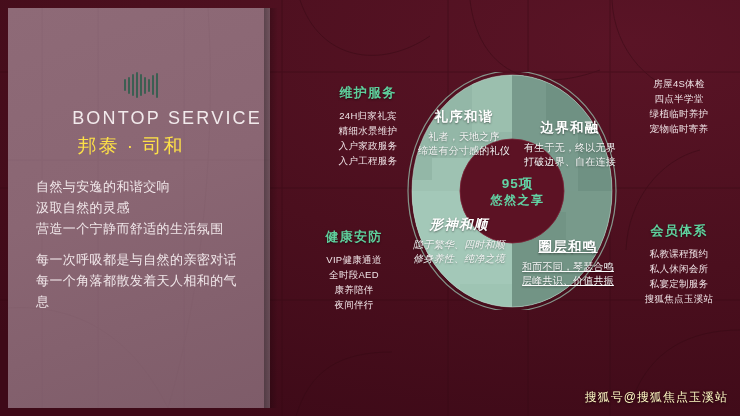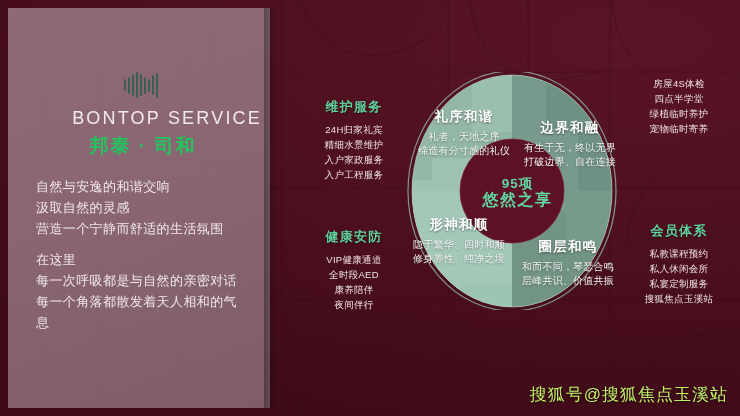--- a/index.html
+++ b/index.html
@@ -40,21 +40,21 @@
     display:flex;align-items:center;justify-content:center;gap:2px;
   }
   .logo-mark i{display:block;width:2px;background:#3c5f52;border-radius:1px;}
 
   .brand-en{
     position:absolute;left:0;top:108px;width:262px;text-align:right;
     color:#f2eaec;font-size:18px;letter-spacing:2.2px;font-weight:400;
   }
   .brand-cn{
     position:absolute;left:0;top:133px;width:262px;text-align:center;
-    color:#22c55e;font-size:19px;letter-spacing:2px;font-weight:700;padding-left:12px;
+    color:#fde047;font-size:19px;letter-spacing:2px;font-weight:400;
   }
 
   .left-copy{
     position:absolute;left:36px;top:176px;width:210px;
     color:#f0e6e9;font-size:13px;line-height:21px;letter-spacing:.4px;
   }
   .left-copy .gap{height:10px;}
 
   
   .feature{
@@ -62,55 +62,55 @@
   }
   .feature .f-title{
     color:#5fcf9c;font-size:13px;font-weight:700;letter-spacing:1.2px;
     margin-bottom:6px;text-shadow:0 1px 2px rgba(0,0,0,.5);
   }
   .feature .f-item{
     color:#efe3e6;font-size:9.5px;line-height:15px;letter-spacing:.3px;
     white-space:nowrap;
   }
 
-  #feat-maintenance{left:295px;top:84px;margin-top:14px;}
+  #feat-maintenance{left:309px;top:84px;}
   #feat-health{left:295px;top:228px;}
   #feat-custody{left:620px;top:76px;}
   #feat-member{left:620px;top:222px;}
 
   
   .diagram{position:absolute;left:398px;top:72px;width:228px;height:238px;}
   .diagram svg{display:block;}
 
   .d-label{position:absolute;color:#ffffff;text-align:center;pointer-events:none;}
   .d-label .dl-title{
     font-size:13.5px;font-weight:700;letter-spacing:1.3px;
     text-shadow:0 1px 2px rgba(0,0,0,.45);margin-bottom:4px;
   }
   .d-label .dl-sub{
     font-size:10px;line-height:14px;letter-spacing:.2px;color:#f4f4f4;
     text-shadow:0 1px 2px rgba(0,0,0,.35);white-space:nowrap;
   }
 
   #quad-tl{left:408px;top:108px;width:112px;}
   #quad-tr{left:512px;top:119px;width:116px;}
-  #quad-bl{left:400px;top:216px;width:118px;}
-  #quad-br{left:508px;top:238px;width:120px;}
+  #quad-bl{left:400px;top:216px;width:118px;font-style:italic;}
+  #quad-br{left:508px;top:238px;width:120px;text-decoration:underline;}
 
   .center-text{
     position:absolute;left:460px;top:176px;width:115px;text-align:center;
     color:#62d3a4;
   }
   .center-text .c-num{font-size:13.5px;font-weight:700;letter-spacing:1px;line-height:16px;}
-  .center-text .c-sub{font-size:16px;font-weight:700;letter-spacing:1.5px;line-height:16px;}
+  .center-text .c-sub{font-size:12px;font-weight:700;letter-spacing:1.5px;line-height:16px;}
 
   
   .watermark{
     position:absolute;right:12px;bottom:10px;
-    color:#bef264;font-size:17px;letter-spacing:1px;font-weight:500;
+    color:#fef9c3;font-size:12px;letter-spacing:1px;font-weight:500;
     text-shadow:0 1px 3px rgba(0,0,0,.6);
   }
 </style>
 </head>
 <body>
 
 <div id="slide">
 
   <div class="bg-right"></div>
 
@@ -169,21 +169,20 @@
   </div>
 
   <div class="brand-en">BONTOP SERVICE</div>
   <div class="brand-cn">邦泰 · 司和</div>
 
   <div class="left-copy">
     <div>自然与安逸的和谐交响</div>
     <div>汲取自然的灵感</div>
     <div>营造一个宁静而舒适的生活氛围</div>
     <div class="gap"></div>
-    <div>在这里</div>
     <div>每一次呼吸都是与自然的亲密对话</div>
     <div>每一个角落都散发着天人相和的气息</div>
   </div>
 
   <div class="feature" id="feat-maintenance">
     <div class="f-title">维护服务</div>
     <div class="f-item">24H归家礼宾</div>
     <div class="f-item">精细水景维护</div>
     <div class="f-item">入户家政服务</div>
     <div class="f-item">入户工程服务</div>

